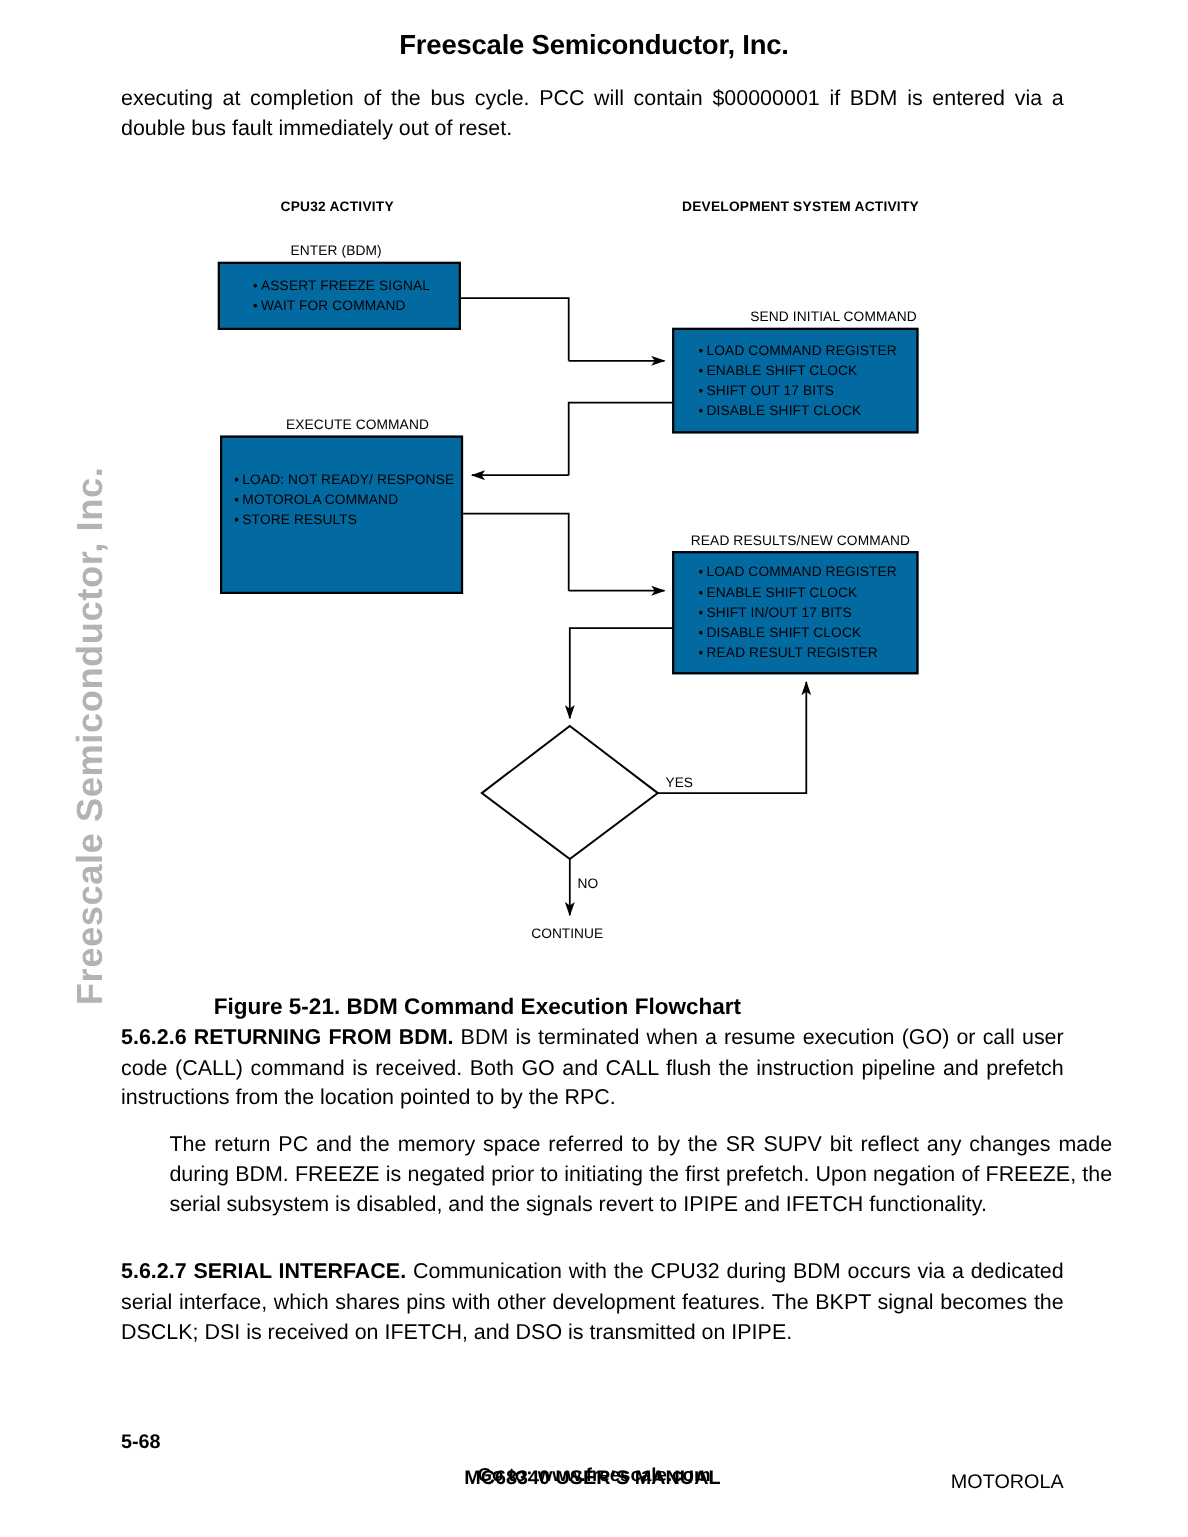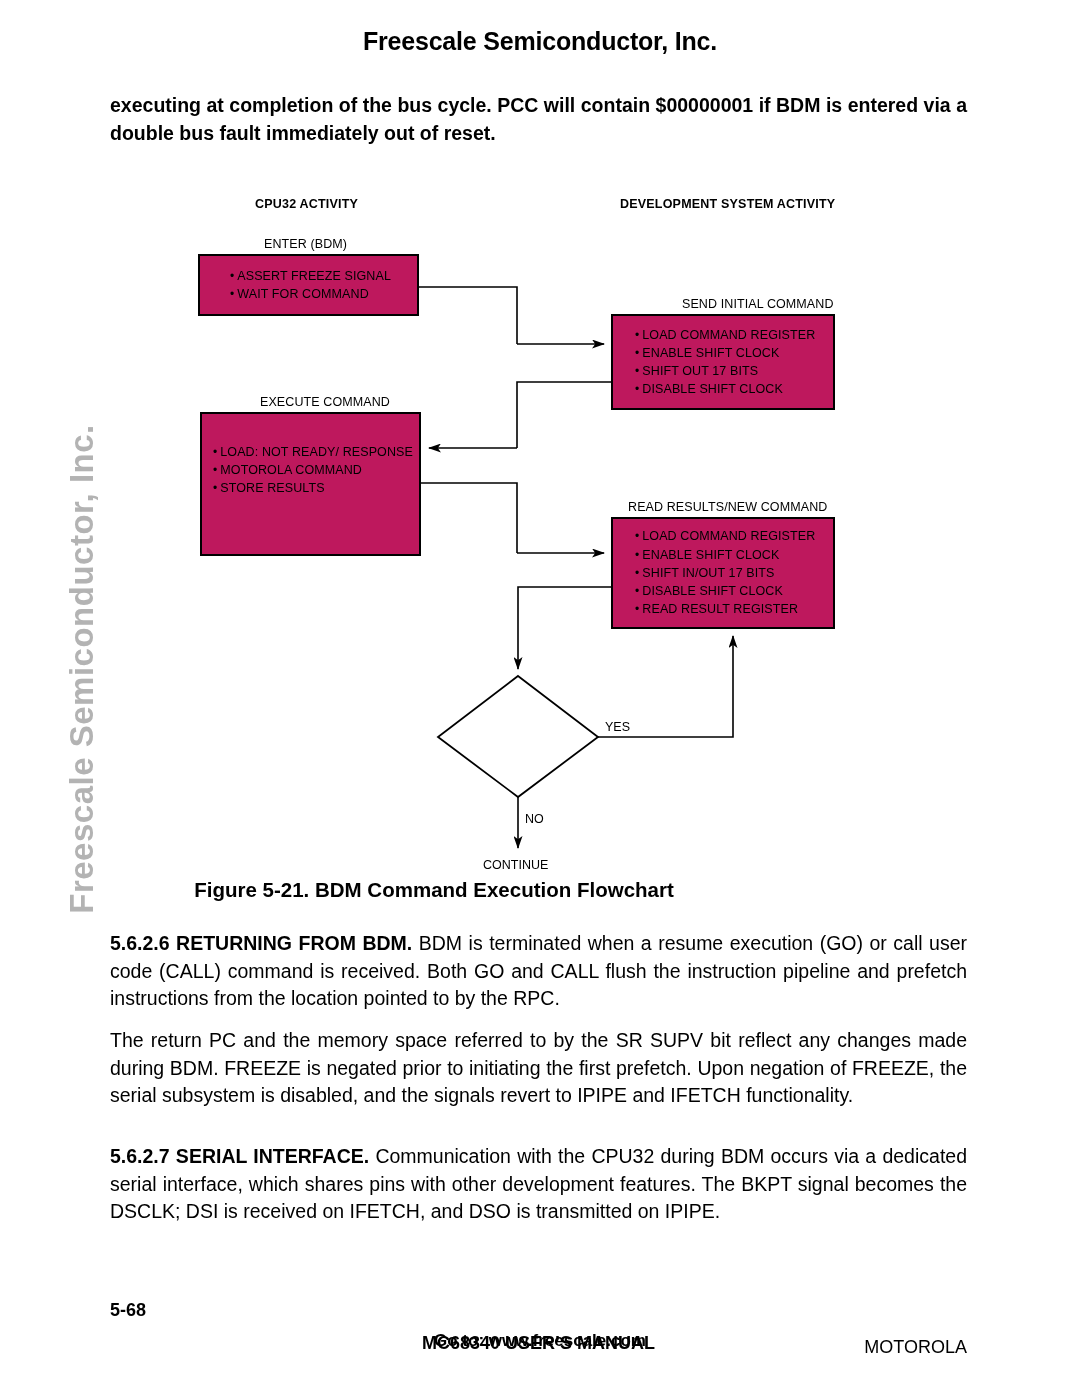--- a/index.html
+++ b/index.html
@@ -48,29 +48,29 @@
   
   .para {
     position: absolute;
     left: 110px;
     width: 857px;
     font-size: 19.5px;
     line-height: 27.5px;
     text-align: justify;
     text-justify: inter-word;
   }
-  .para.p1 { top: 92px; font-weight: bold; }
+  .para.p1 { top: 76px; }
   .para.p2 { top: 930px; }
-  .para.p3 { top: 1027px; }
+  .para.p3 { top: 1027px; margin-left: 44px; }
   .para.p4 { top: 1143px; }
   .para b { font-weight: bold; }
 
   .figure-caption {
     position: absolute;
-    top: 878px;
+    top: 904px;
     left: 0;
     width: 868px;
     text-align: center;
     font-size: 20.5px;
     font-weight: bold;
   }
 
   
   .footer-row {
     position: absolute;
@@ -91,36 +91,36 @@
     text-align: center;
     font-size: 17px;
     font-weight: bold;
     line-height: 21px;
   }
 
   
   .flowchart {
     position: absolute;
     left: 0;
-    top: 16px;
+    top: 0;
     width: 1080px;
     height: 880px;
     pointer-events: none;
   }
   .fc-col-label {
     position: absolute;
     font-size: 12.5px;
     font-weight: bold;
     letter-spacing: 0.2px;
     white-space: nowrap;
   }
   .fc-box {
     position: absolute;
     border: 2.5px solid #000;
-    background: #be185d;
+    background: #0369a1;
     box-sizing: border-box;
     display: flex;
     flex-direction: column;
     justify-content: center;
   }
   .fc-box-title {
     position: absolute;
     font-size: 12.5px;
     white-space: nowrap;
     letter-spacing: 0.1px;

